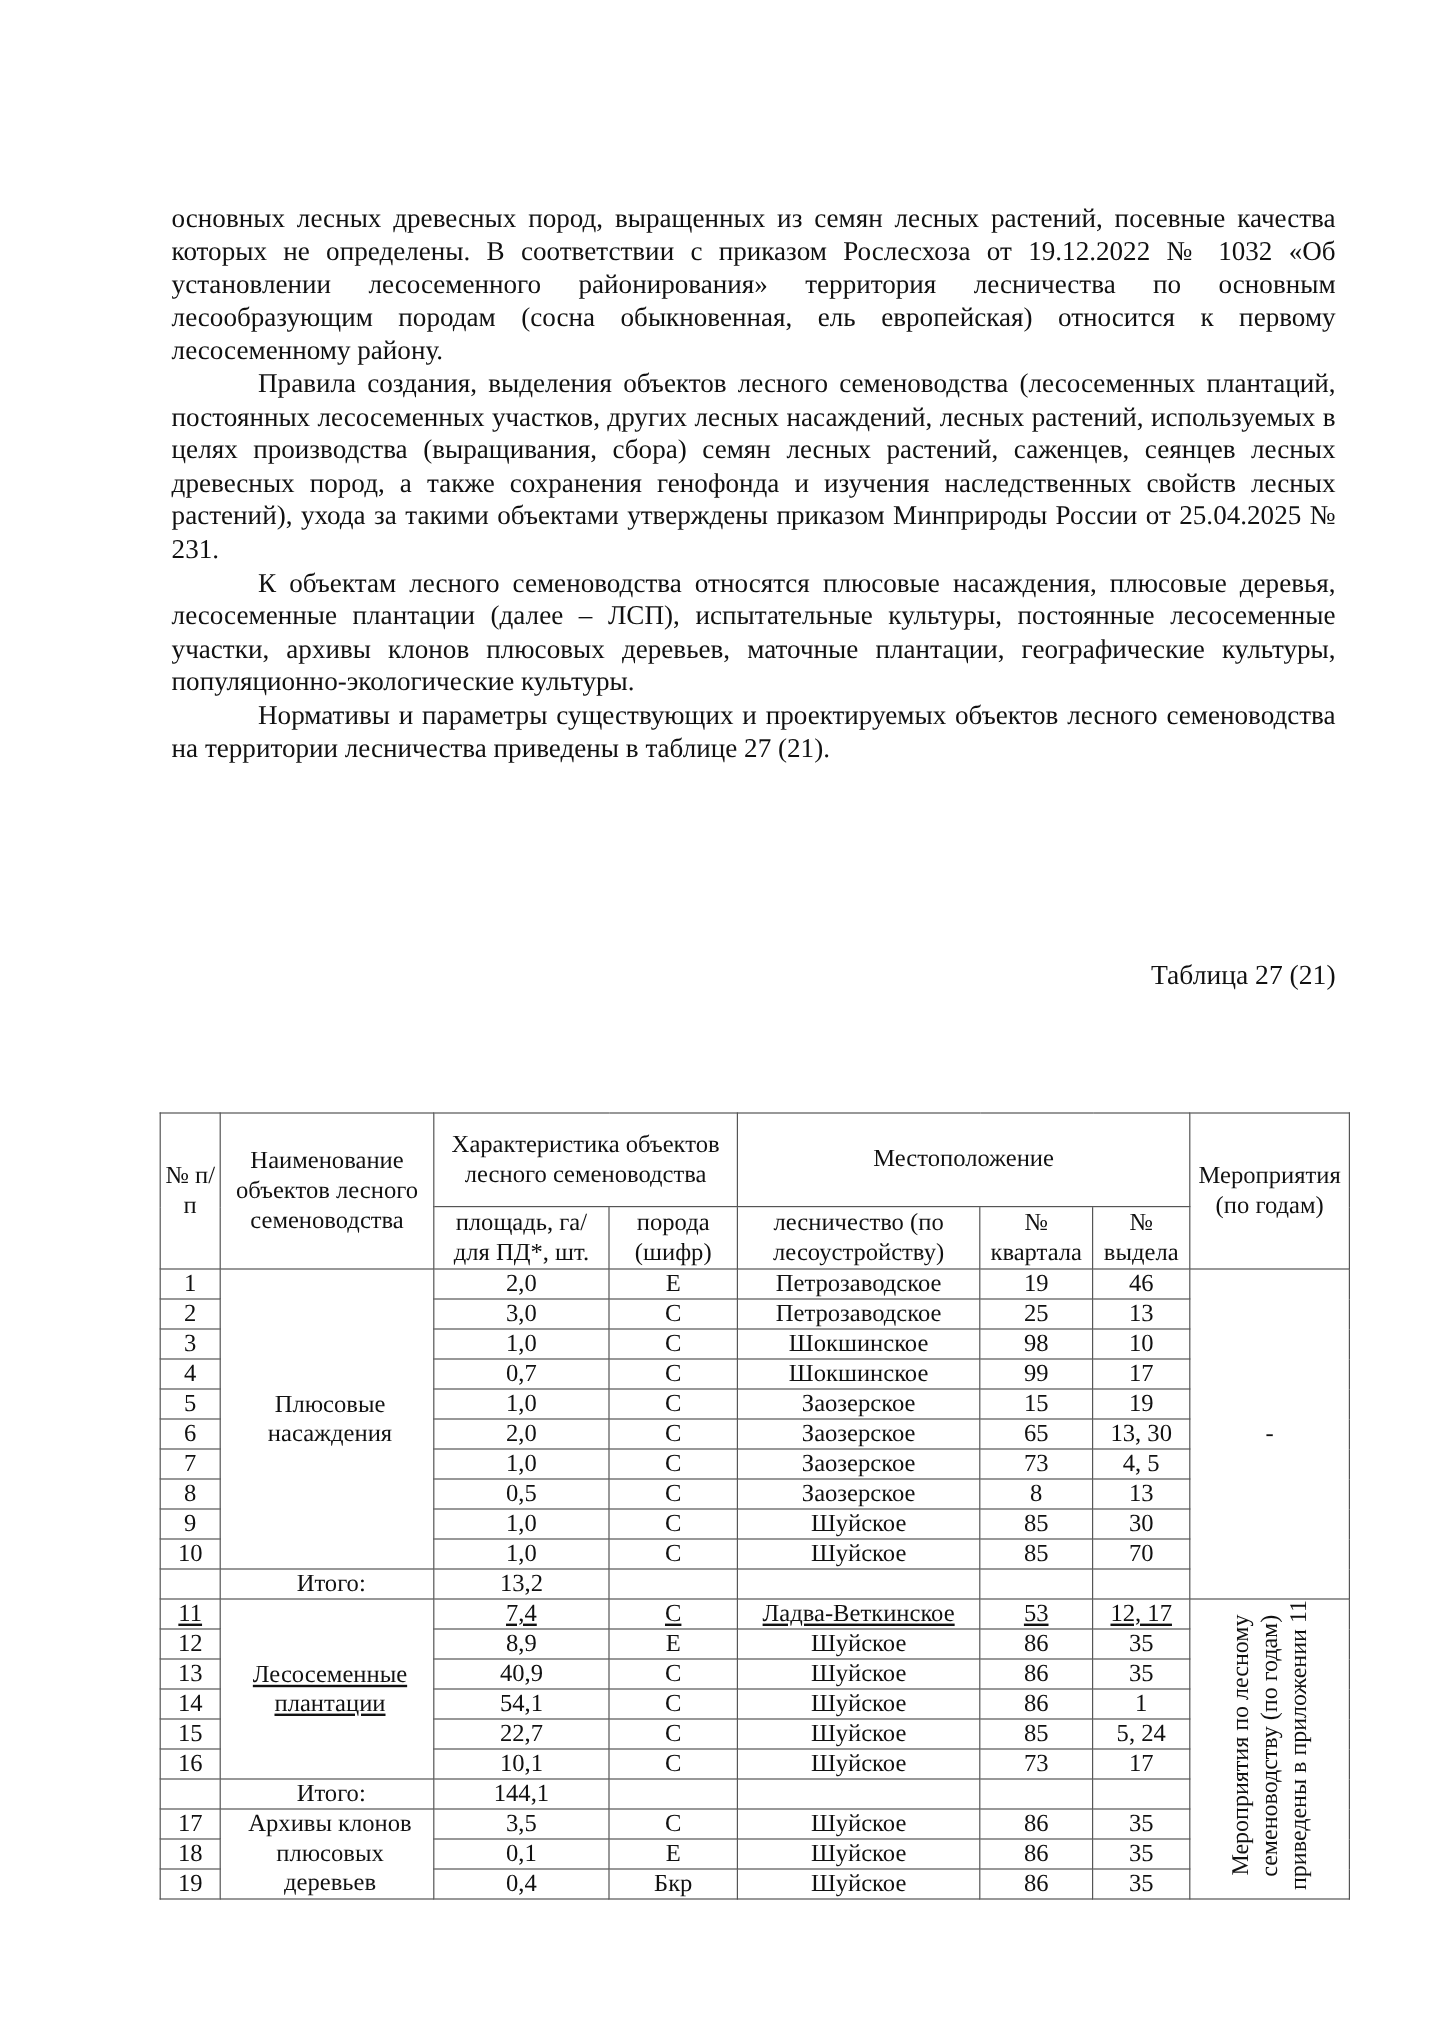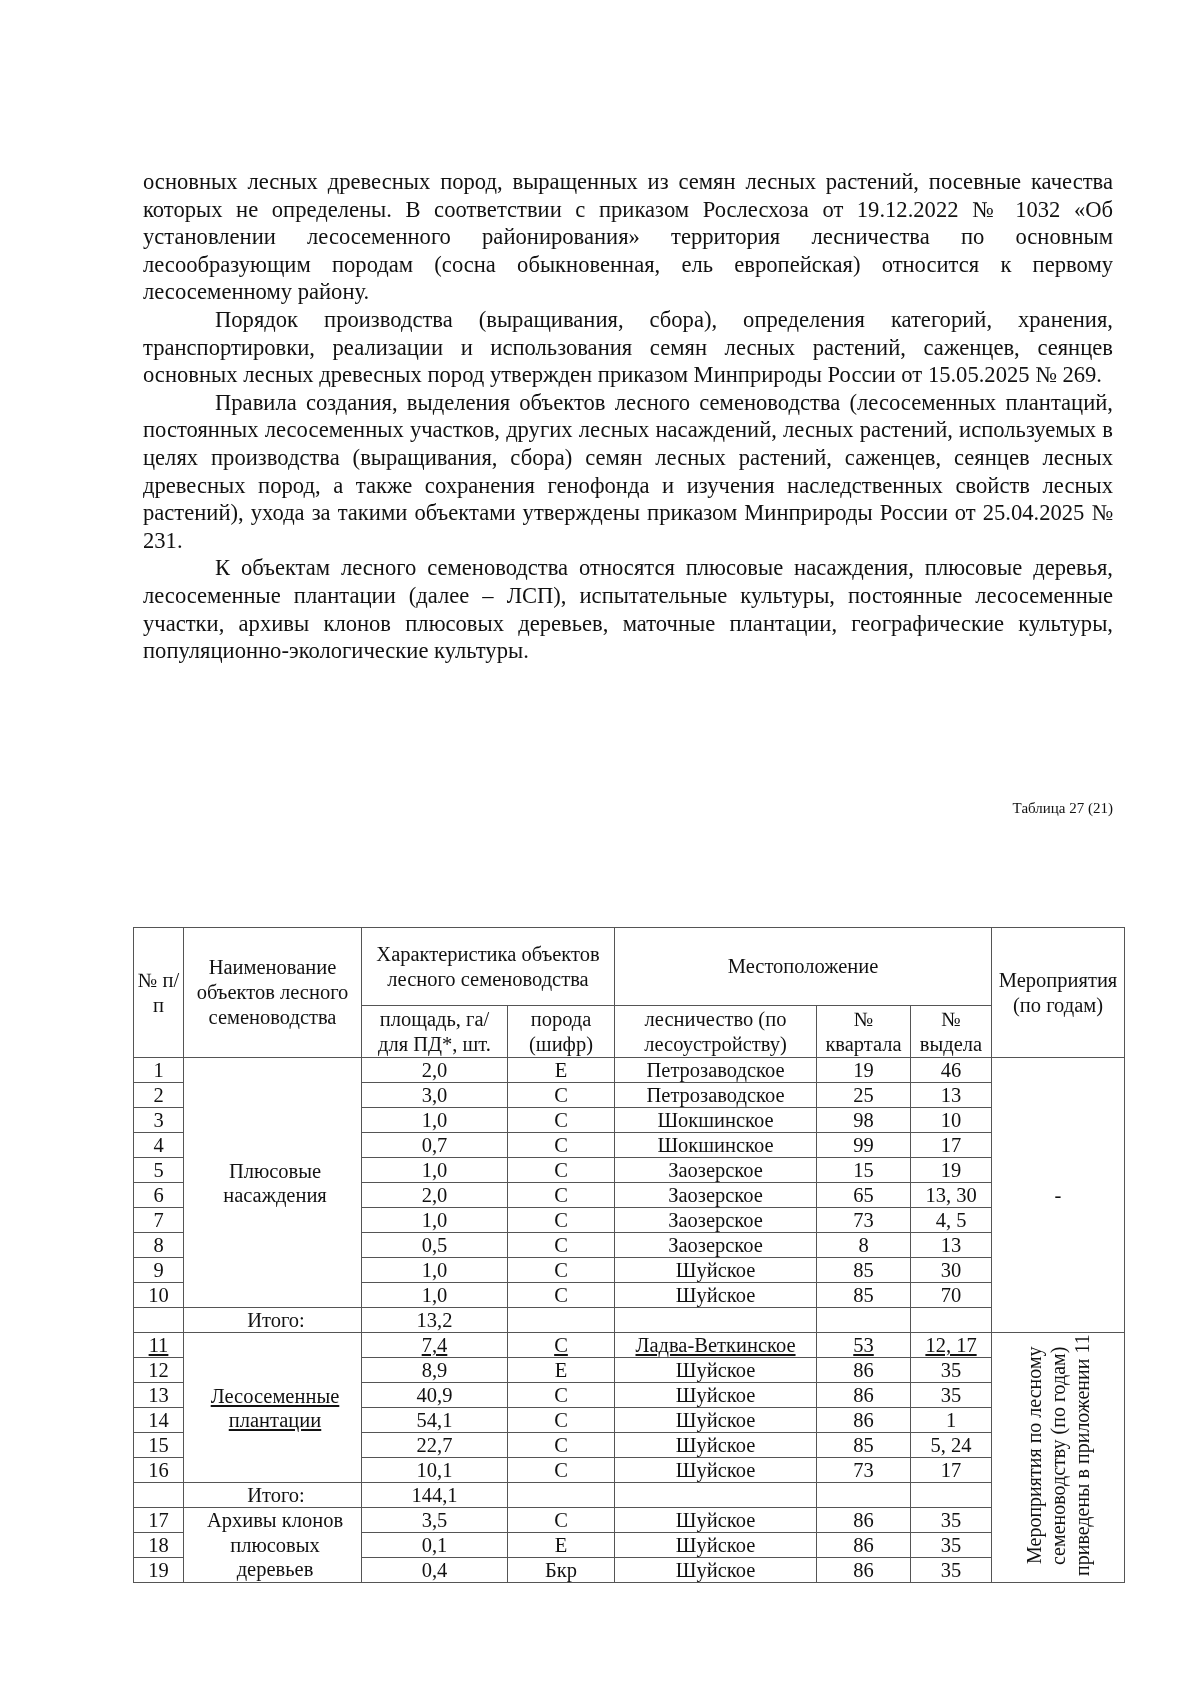--- a/index.html
+++ b/index.html
@@ -3,21 +3,21 @@
 <meta charset="utf-8">
 <style>
   html, body { margin: 0; padding: 0; background: #ffffff; }
   body { width: 1200px; height: 1697px; position: relative; overflow: hidden;
          font-family: "Liberation Serif", "DejaVu Serif", serif; color: #111; }
   .page { position: absolute; left: 0; top: 0; width: 1200px; height: 1697px; }
   .text-block { position: absolute; left: 143px; top: 168px; width: 970px;
                 font-size: 22.6px; line-height: 27.6px; }
   .para { margin: 0; text-align: justify; text-align-last: left; }
   .para.indent { text-indent: 72px; }
-  .table-label { position: absolute; right: 87px; top: 800px; font-size: 15px; }
+  .table-label { position: absolute; right: 87px; top: 800px; font-size: 23px; }
   .table-title { position: absolute; left: 0; width: 1200px; top: 845px; text-align: center;
                  font-size: 22.6px; line-height: 28px; }
   table.data { position: absolute; left: 133px; top: 927px; border-collapse: collapse;
                width: 991px; font-size: 20.5px; table-layout: fixed; }
   table.data td, table.data th { border: 1.5px solid #555; padding: 0 3px; font-weight: normal;
                text-align: center; vertical-align: middle; line-height: 24px; }
   table.data th { line-height: 25px; }
   table.data tbody td { height: 24px; line-height: 24px; white-space: nowrap; }
   td.name { text-align: left; padding-left: 8px !important; white-space: normal !important; }
   td.total-label { text-align: center; padding-left: 10px !important; }
@@ -25,23 +25,23 @@
               font-size: 20px; line-height: 24px; text-align: center; white-space: normal; }
   .thick-top td { border-top: 1.8px solid #222; text-decoration: underline; }
 </style>
 </head>
 <body>
 
 <div class="page">
 
   <div class="text-block">
     <p class="para">основных лесных древесных пород, выращенных из семян лесных растений, посевные качества которых не определены. В соответствии с приказом Рослесхоза от 19.12.2022 № 1032 «Об установлении лесосеменного районирования» территория лесничества по основным лесообразующим породам (сосна обыкновенная, ель европейская) относится к первому лесосеменному району.</p>
-    <p class="para indent">Порядок производства (выращивания, сбора), определения категорий, хранения, транспортировки, реализации и использования семян лесных растений, саженцев, сеянцев основных лесных древесных пород утвержден приказом Минприроды России от 15.05.2025 № 269.</p>
     <p class="para indent">Правила создания, выделения объектов лесного семеноводства (лесосеменных плантаций, постоянных лесосеменных участков, других лесных насаждений, лесных растений, используемых в целях производства (выращивания, сбора) семян лесных растений, саженцев, сеянцев лесных древесных пород, а также сохранения генофонда и изучения наследственных свойств лесных растений), ухода за такими объектами утверждены приказом Минприроды России от 25.04.2025 № 231.</p>
     <p class="para indent">К объектам лесного семеноводства относятся плюсовые насаждения, плюсовые деревья, лесосеменные плантации (далее – ЛСП), испытательные культуры, постоянные лесосеменные участки, архивы клонов плюсовых деревьев, маточные плантации, географические культуры, популяционно-экологические культуры.</p>
+    <p class="para indent">Нормативы и параметры существующих и проектируемых объектов лесного семеноводства на территории лесничества приведены в таблице 27 (21).</p>
   </div>
 
   <div class="table-label">Таблица 27 (21)</div>
 
 
   <table class="data">
     <colgroup>
       <col style="width:50px">
         <col style="width:178px">
         <col style="width:146px">

